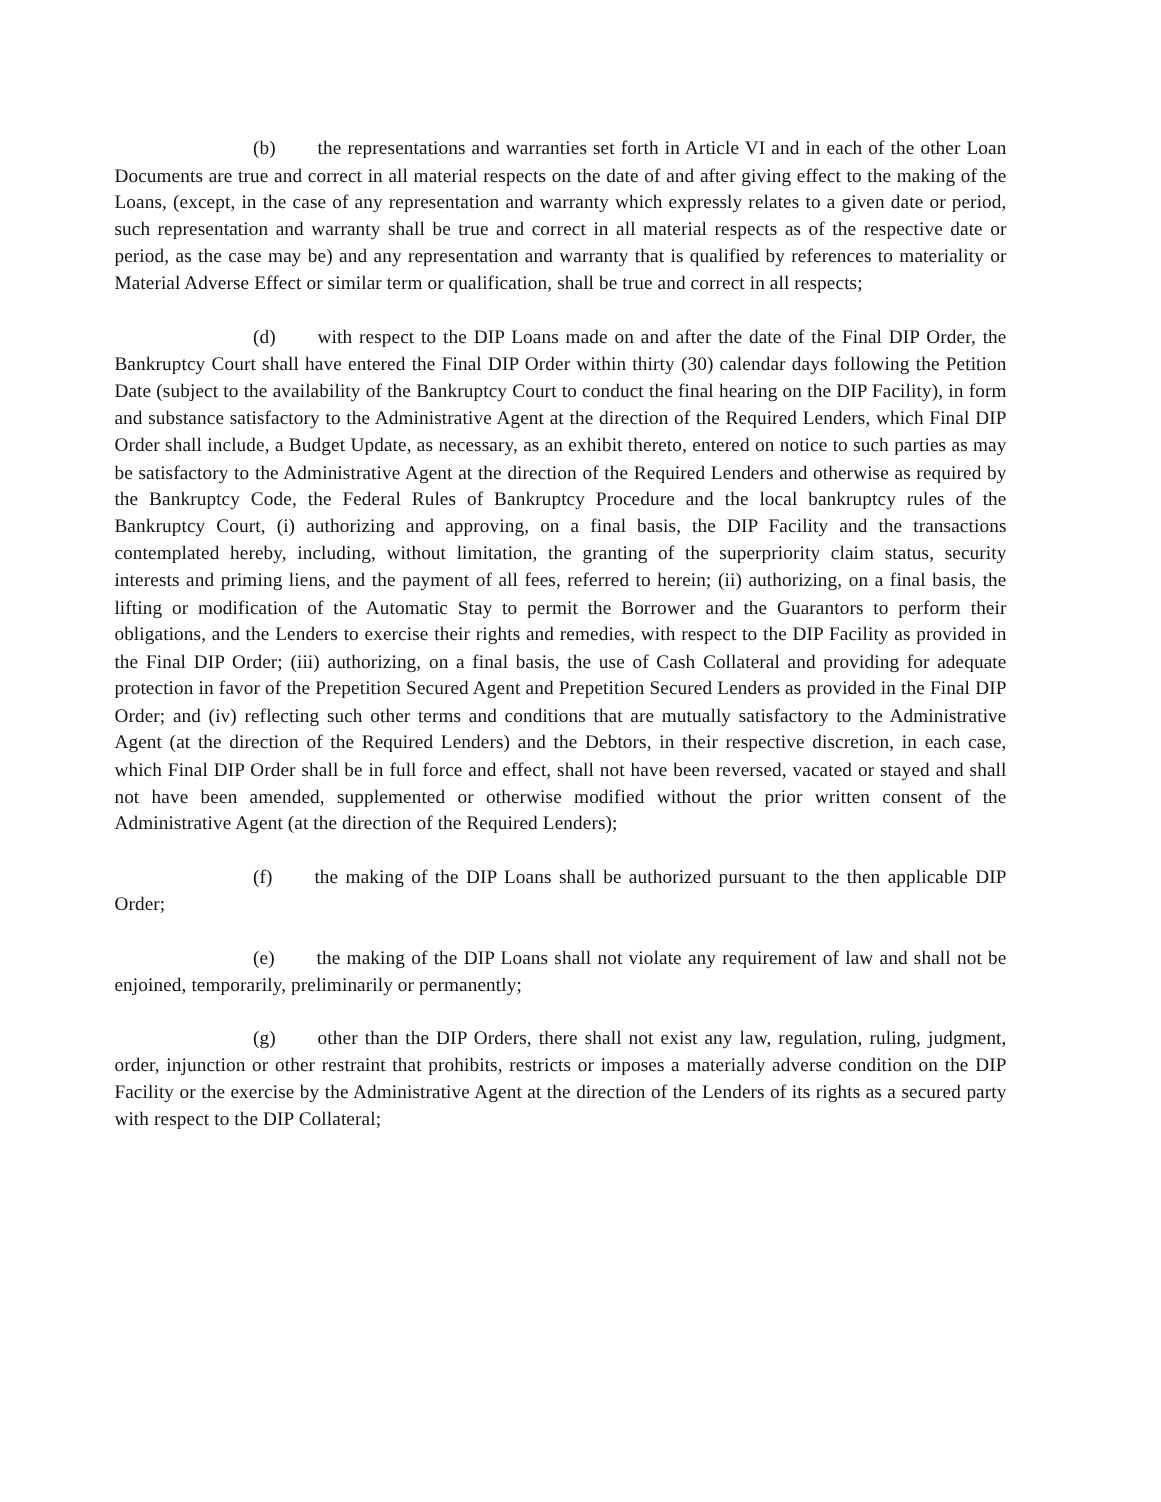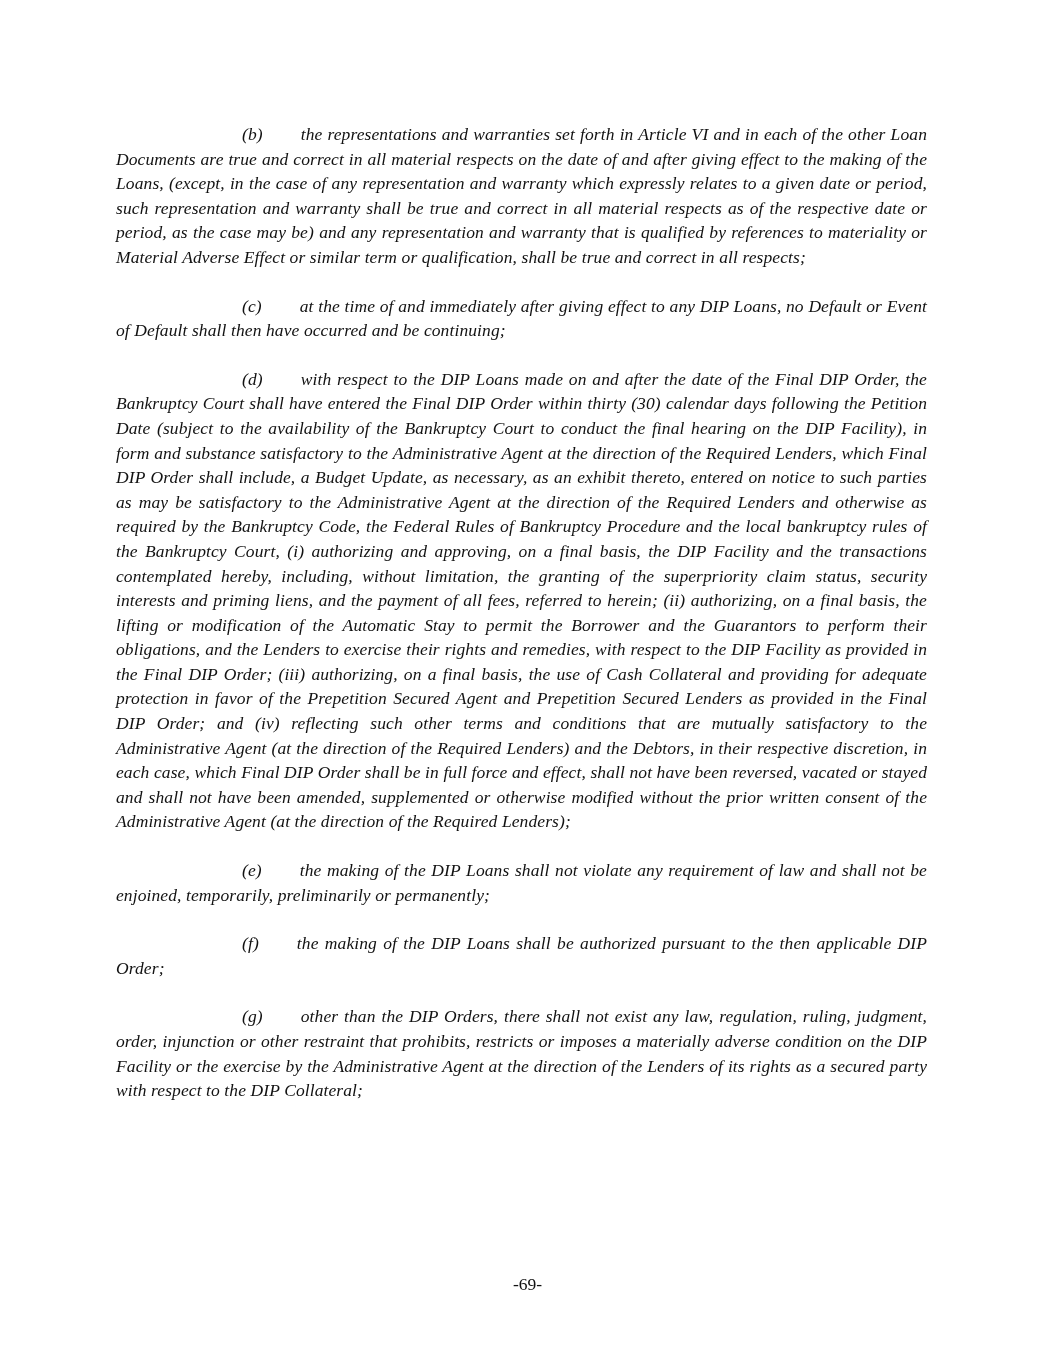--- a/index.html
+++ b/index.html
@@ -12,23 +12,22 @@
     width: 1055px;
     height: 1365px;
     background: #ffffff;
     font-family: "Liberation Serif", "DejaVu Serif", serif;
     color: #121212;
     overflow: hidden;
   }
   .content {
     position: absolute;
     top: 122px;
-    left: 116px;
+    left: 104px;
     width: 811px;
-    font-style: italic;
   }
   p.para {
     margin: 0 0 24px 0;
     font-size: 17.5px;
     line-height: 24.6px;
     text-align: justify;
     text-indent: 126px;
     letter-spacing: 0.1px;
   }
   p.para:last-child {
@@ -49,27 +48,25 @@
   }
 </style>
 </head>
 <body>
 
 <div class="page">
   <div class="content">
 
     <p class="para"><span>(b)</span><span class="tab"></span><span>the representations and warranties set forth in Article VI and in each of the other Loan Documents are true and correct in all material respects on the date of and after giving effect to the making of the Loans, (except, in the case of any representation and warranty which expressly relates to a given date or period, such representation and warranty shall be true and correct in all material respects as of the respective date or period, as the case may be) and any representation and warranty that is qualified by references to materiality or Material Adverse Effect or similar term or qualification, shall be true and correct in all respects;</span></p>
 
-    <p class="para"><span>(c)</span><span class="tab"></span><span>at the time of and immediately after giving effect to any DIP Loans, no Default or Event of Default shall then have occurred and be continuing;</span></p>
 
     <p class="para"><span>(d)</span><span class="tab"></span><span>with respect to the DIP Loans made on and after the date of the Final DIP Order, the Bankruptcy Court shall have entered the Final DIP Order within thirty (30) calendar days following the Petition Date (subject to the availability of the Bankruptcy Court to conduct the final hearing on the DIP Facility), in form and substance satisfactory to the Administrative Agent at the direction of the Required Lenders, which Final DIP Order shall include, a Budget Update, as necessary, as an exhibit thereto, entered on notice to such parties as may be satisfactory to the Administrative Agent at the direction of the Required Lenders and otherwise as required by the Bankruptcy Code, the Federal Rules of Bankruptcy Procedure and the local bankruptcy rules of the Bankruptcy Court, (i) authorizing and approving, on a final basis, the DIP Facility and the transactions contemplated hereby, including, without limitation, the granting of the superpriority claim status, security interests and priming liens, and the payment of all fees, referred to herein; (ii) authorizing, on a final basis, the lifting or modification of the Automatic Stay to permit the Borrower and the Guarantors to perform their obligations, and the Lenders to exercise their rights and remedies, with respect to the DIP Facility as provided in the Final DIP Order; (iii) authorizing, on a final basis, the use of Cash Collateral and providing for adequate protection in favor of the Prepetition Secured Agent and Prepetition Secured Lenders as provided in the Final DIP Order; and (iv) reflecting such other terms and conditions that are mutually satisfactory to the Administrative Agent (at the direction of the Required Lenders) and the Debtors, in their respective discretion, in each case, which Final DIP Order shall be in full force and effect, shall not have been reversed, vacated or stayed and shall not have been amended, supplemented or otherwise modified without the prior written consent of the Administrative Agent (at the direction of the Required Lenders);</span></p>
 
+    <p class="para"><span>(f)</span><span class="tab"></span><span>the making of the DIP Loans shall be authorized pursuant to the then applicable DIP Order;</span></p>
+
     <p class="para"><span>(e)</span><span class="tab"></span><span>the making of the DIP Loans shall not violate any requirement of law and shall not be enjoined, temporarily, preliminarily or permanently;</span></p>
-
-    <p class="para"><span>(f)</span><span class="tab"></span><span>the making of the DIP Loans shall be authorized pursuant to the then applicable DIP Order;</span></p>
 
     <p class="para"><span>(g)</span><span class="tab"></span><span>other than the DIP Orders, there shall not exist any law, regulation, ruling, judgment, order, injunction or other restraint that prohibits, restricts or imposes a materially adverse condition on the DIP Facility or the exercise by the Administrative Agent at the direction of the Lenders of its rights as a secured party with respect to the DIP Collateral;</span></p>
 
 
   </div>
 
-  <div class="footer">-69-</div>
 </div>
 
 </body></html>

